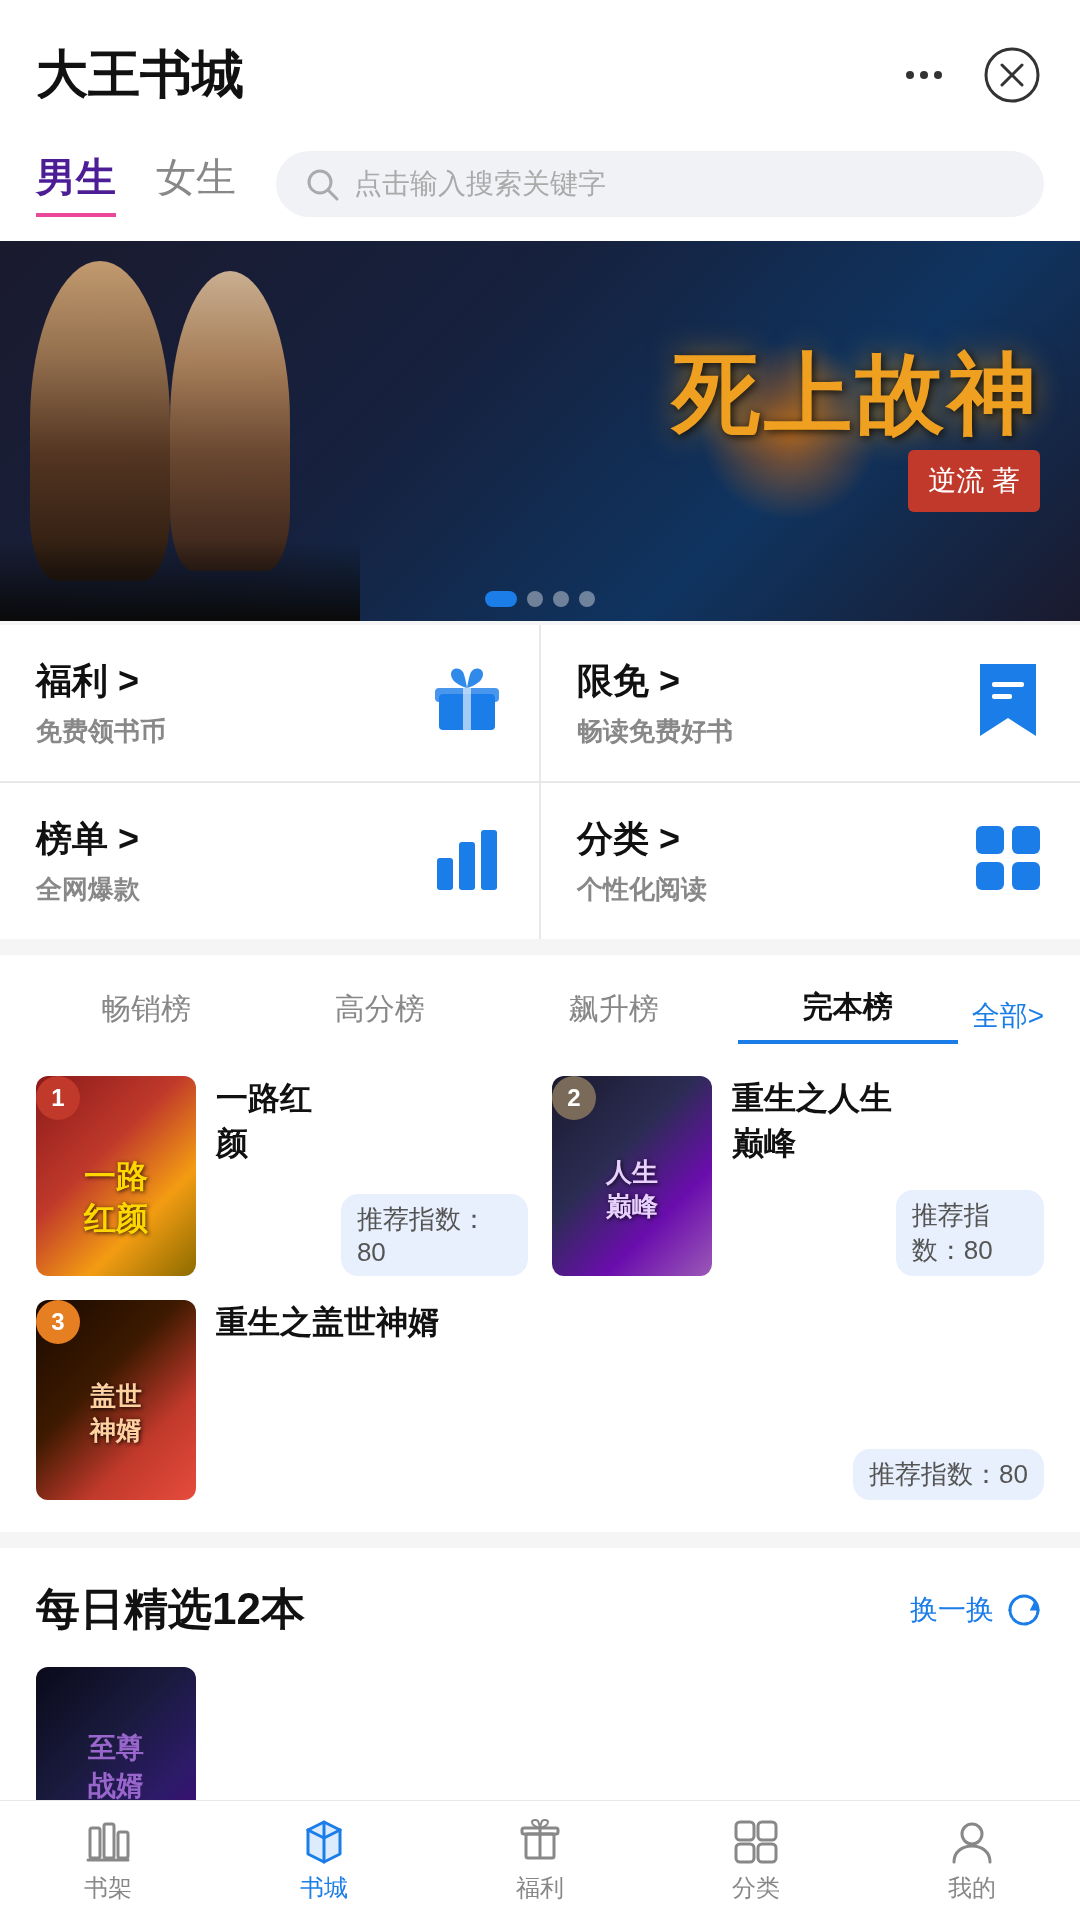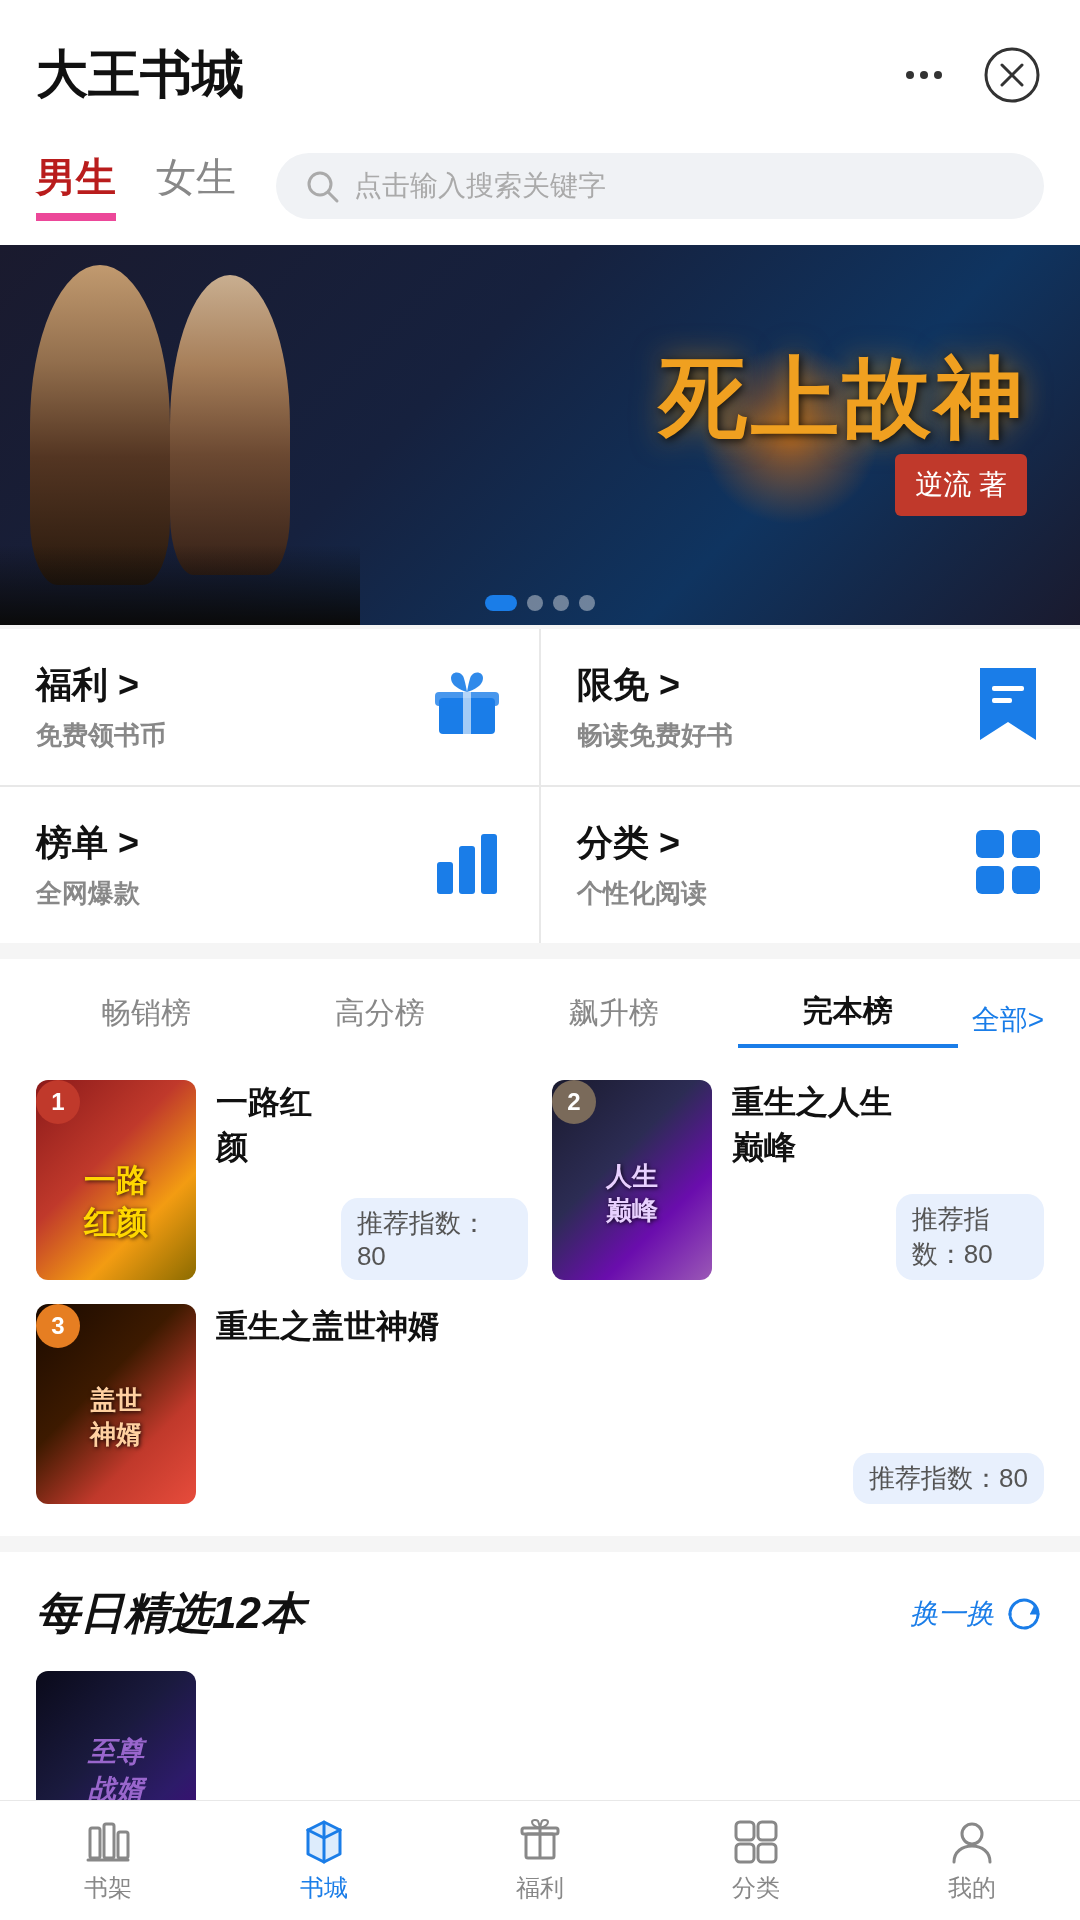--- a/index.html
+++ b/index.html
@@ -52,23 +52,23 @@
       display: flex;
       gap: 40px;
     }
     .tab {
       font-size: 40px;
       color: #888;
       cursor: pointer;
       padding-bottom: 8px;
     }
     .tab.active {
-      color: #b91c1c;
-      font-weight: bold;
-      border-bottom: 8px solid #ec4899;
+      color: #4c1d95;
+      font-weight: bold;
+      border-bottom: 4px solid #ec4899;
     }
     .search-bar {
       flex: 1;
       display: flex;
       align-items: center;
       background: #f0f2f5;
       border-radius: 40px;
       padding: 14px 28px;
       gap: 14px;
     }
@@ -88,21 +88,21 @@
     }
     .banner-content {
       width: 100%;
       height: 100%;
       position: relative;
       display: flex;
       align-items: center;
     }
     .banner-text-area {
       position: absolute;
-      right: 53px;
+      right: 40px;
       top: 50%;
       transform: translateY(-50%);
       text-align: right;
     }
     .banner-title-cn {
       font-size: 88px;
       font-weight: 900;
       color: #f0a020;
       text-shadow: 2px 2px 8px rgba(0,0,0,0.8), 0 0 30px rgba(255,160,0,0.6);
       line-height: 1;
@@ -536,21 +536,21 @@
       <div class="rank-info">
         <div class="rank-title">重生之盖世神婿</div>
         <div class="rank-score">
           <span>推荐指数：</span><span>80</span>
         </div>
       </div>
     </div>
   </div>
 </div>
 
-<div class="section" style="margin-bottom:140px;font-style:italic;">
+<div class="section" style="margin-bottom:140px;">
   <div class="daily-header">
     <div class="daily-title">每日精选12本</div>
     <div class="daily-refresh">
       <span>换一换</span>
       <svg width="40" height="40" viewBox="0 0 40 40" fill="none">
         <path d="M6 20 A14 14 0 0 1 34 20" stroke="#1a7de8" stroke-width="3" stroke-linecap="round"></path>
         <path d="M34 20 A14 14 0 0 1 6 20" stroke="#1a7de8" stroke-width="3" stroke-linecap="round" stroke-dasharray="4 2"></path>
         <polyline points="30,12 34,20 26,20" fill="#1a7de8" stroke="#1a7de8" stroke-width="1"></polyline>
       </svg>
     </div>

